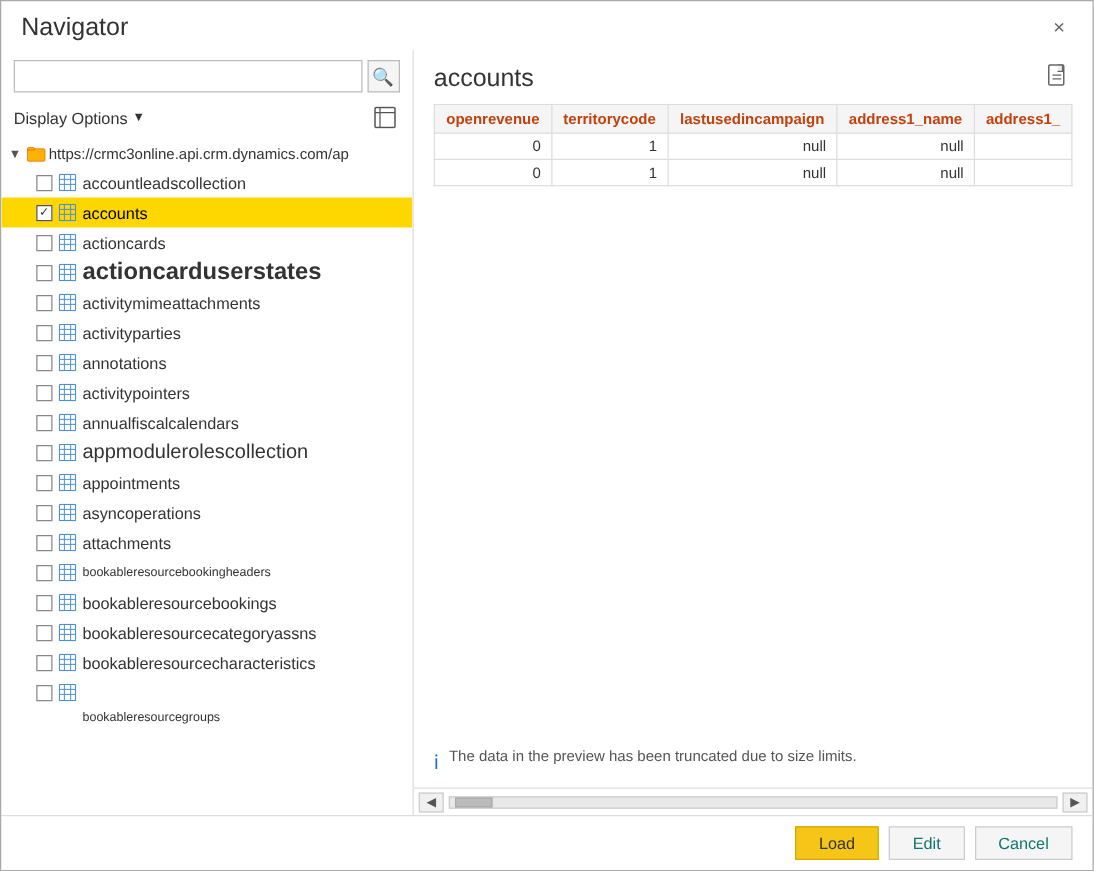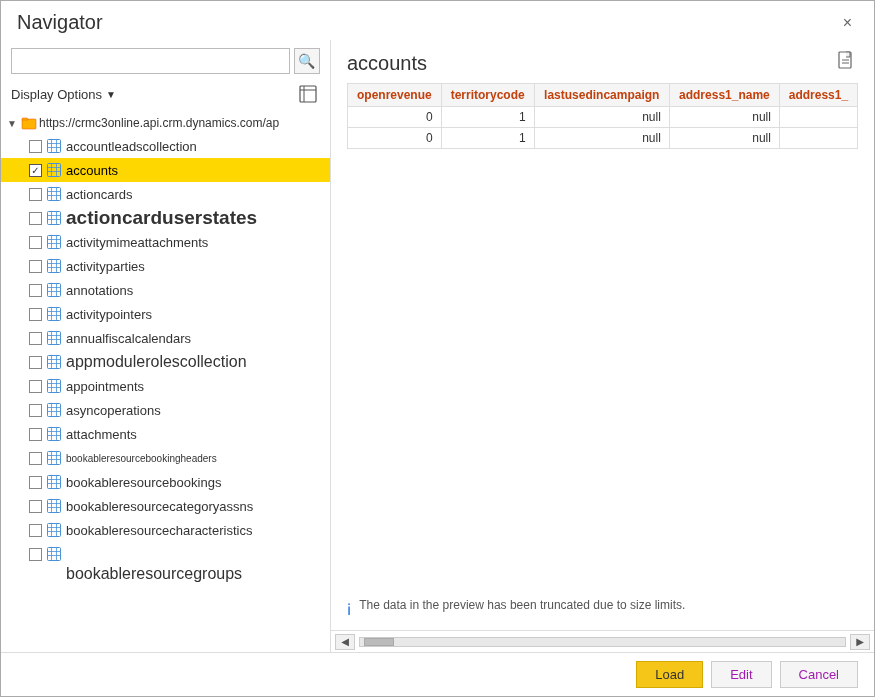--- a/index.html
+++ b/index.html
@@ -302,21 +302,21 @@
       justify-content: flex-end;
       gap: 8px;
       border-top: 1px solid #ddd;
     }
     .btn {
       padding: 5px 18px;
       font-size: 13px;
       cursor: pointer;
       border: 1px solid #ccc;
       background: #f5f5f5;
-      color: #a21caf;
+      color: #0f766e;
     }
     .btn-primary {
       background: #f5c518;
       border-color: #d4aa00;
       color: #333;
       font-weight: 500;
     }
     
     .tree-container::-webkit-scrollbar { width: 8px; }
     .tree-container::-webkit-scrollbar-track { background: #f0f0f0; }
@@ -595,21 +595,21 @@
               <div class="checkbox"></div>
               <span class="table-icon">
                 <svg viewBox="0 0 14 14" width="14" height="14">
       <rect x="0.5" y="0.5" width="13" height="13" rx="1" fill="none" stroke="#4a90d9" stroke-width="1"></rect>
       <line x1="0.5" y1="4.5" x2="13.5" y2="4.5" stroke="#4a90d9" stroke-width="0.8"></line>
       <line x1="0.5" y1="8.5" x2="13.5" y2="8.5" stroke="#4a90d9" stroke-width="0.8"></line>
       <line x1="4.5" y1="0.5" x2="4.5" y2="13.5" stroke="#4a90d9" stroke-width="0.8"></line>
       <line x1="9.5" y1="0.5" x2="9.5" y2="13.5" stroke="#4a90d9" stroke-width="0.8"></line>
     </svg>
               </span>
-              <span style="font-size: 16px; margin-top: 40px;">bookableresourcegroups</span>
+              <span style="font-size: 10px; margin-top: 40px;">bookableresourcegroups</span>
             </div>
           </div>
       </div>
     </div>
 
     <div class="right-panel">
       <div class="preview-header">
         <span class="preview-title">accounts</span>
         <span class="preview-icon-btn">
           <svg width="22" height="22" viewBox="0 0 22 22">

